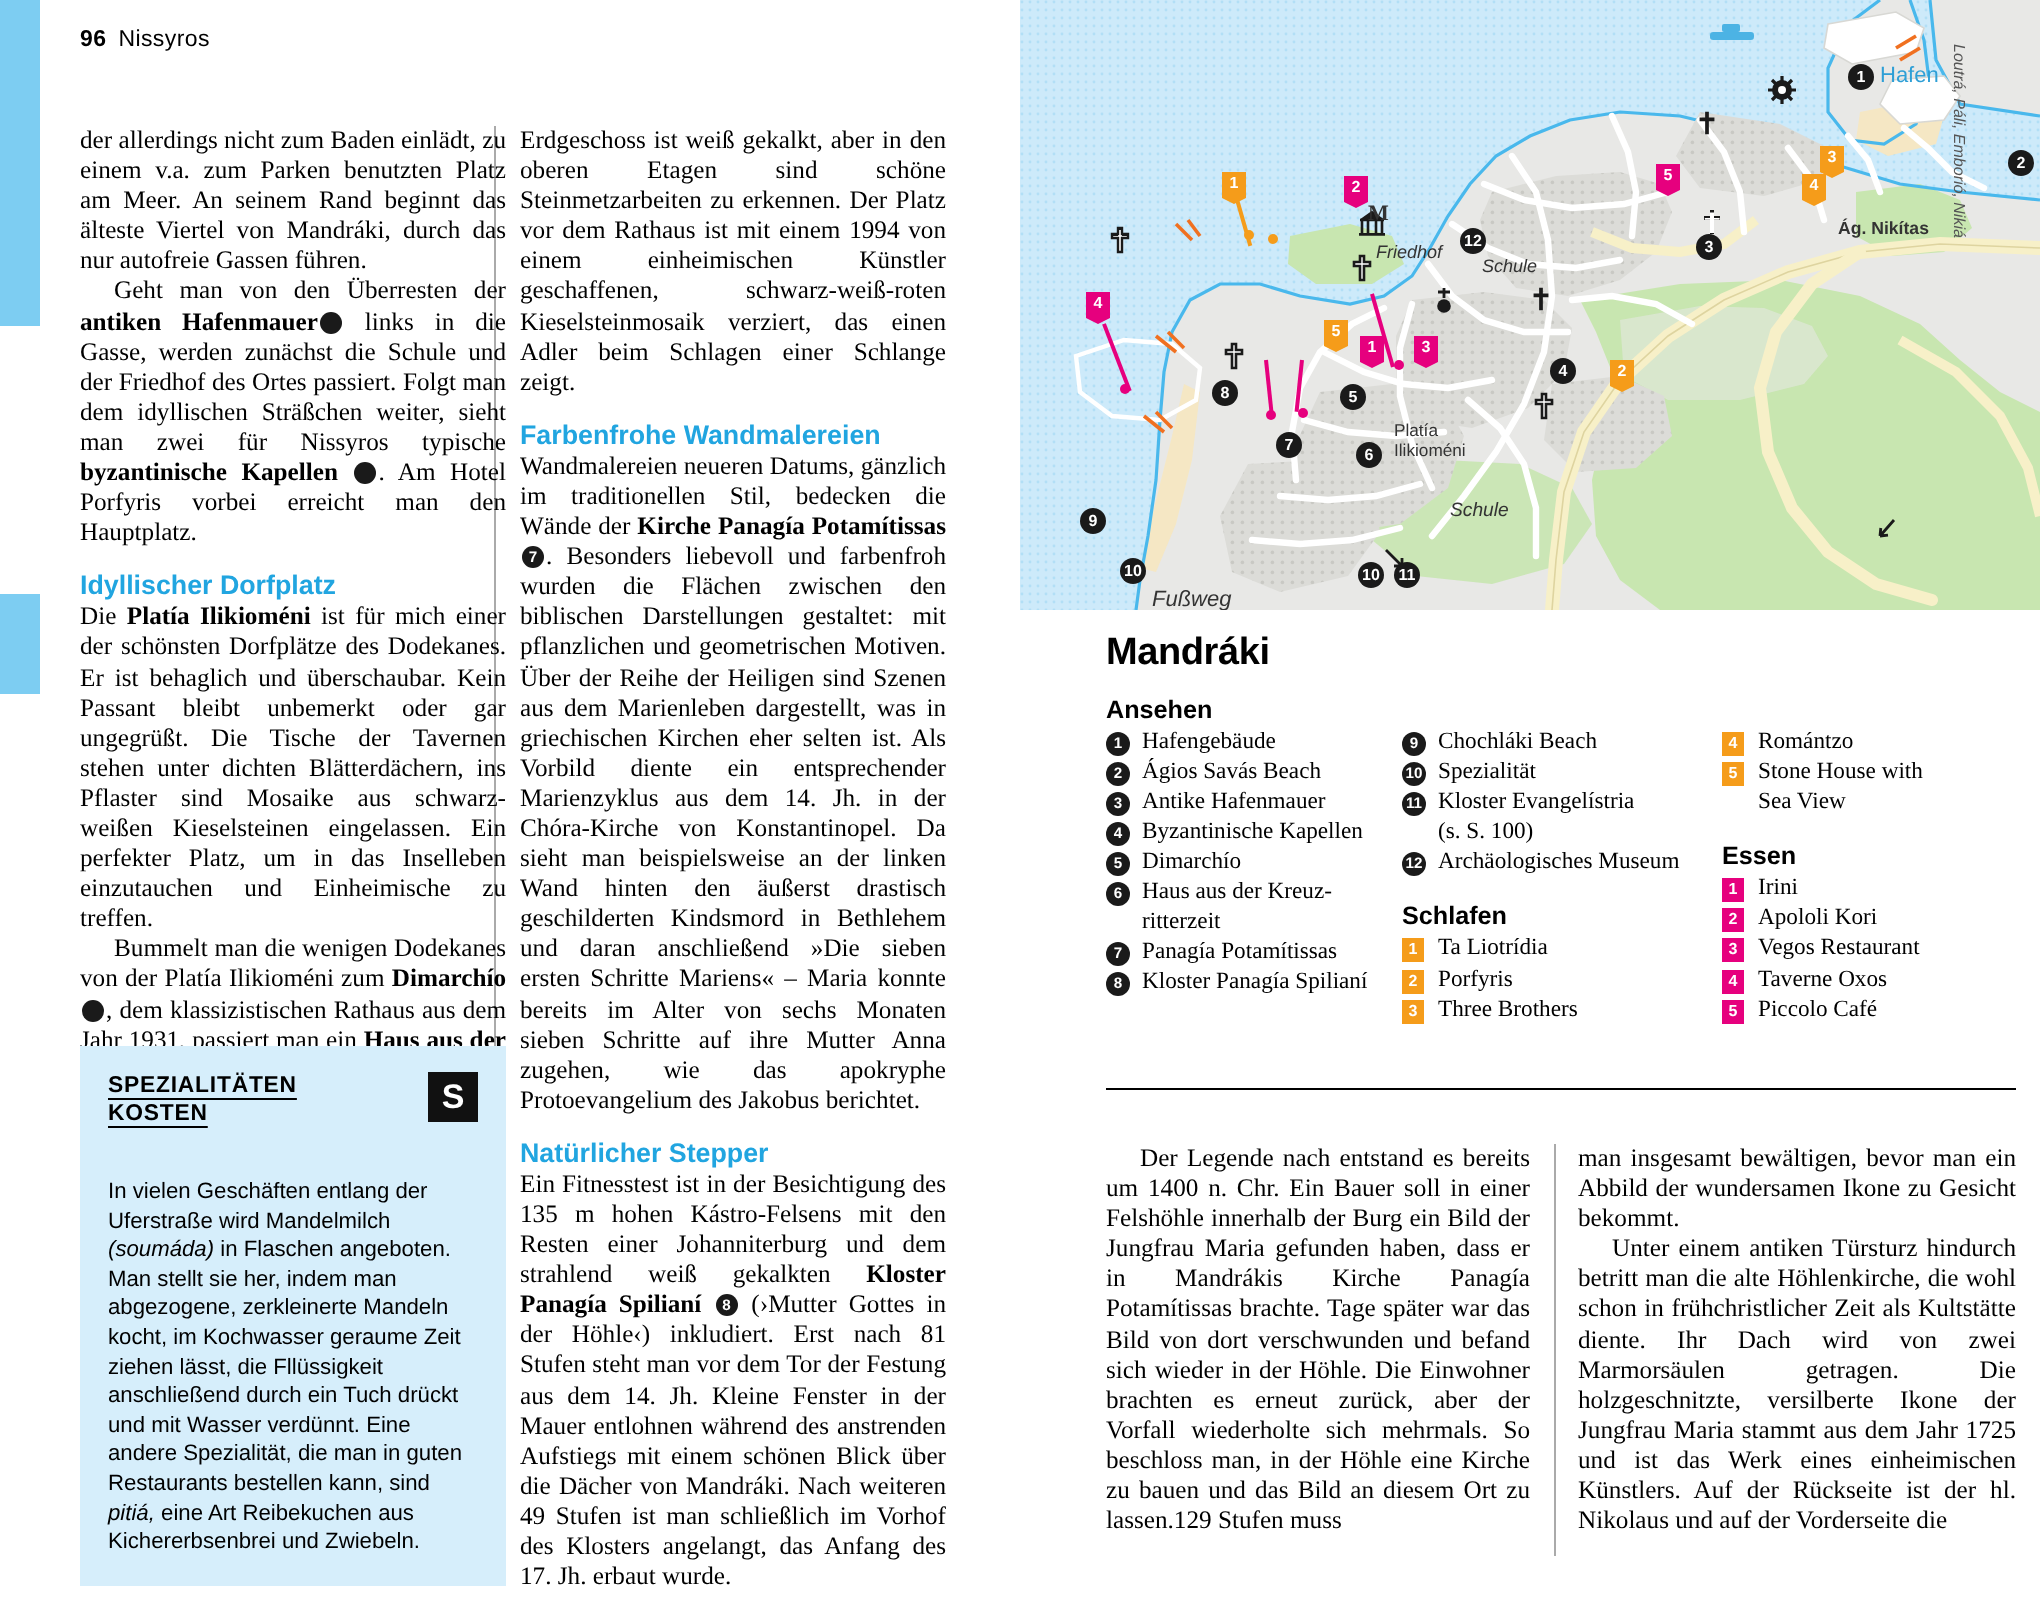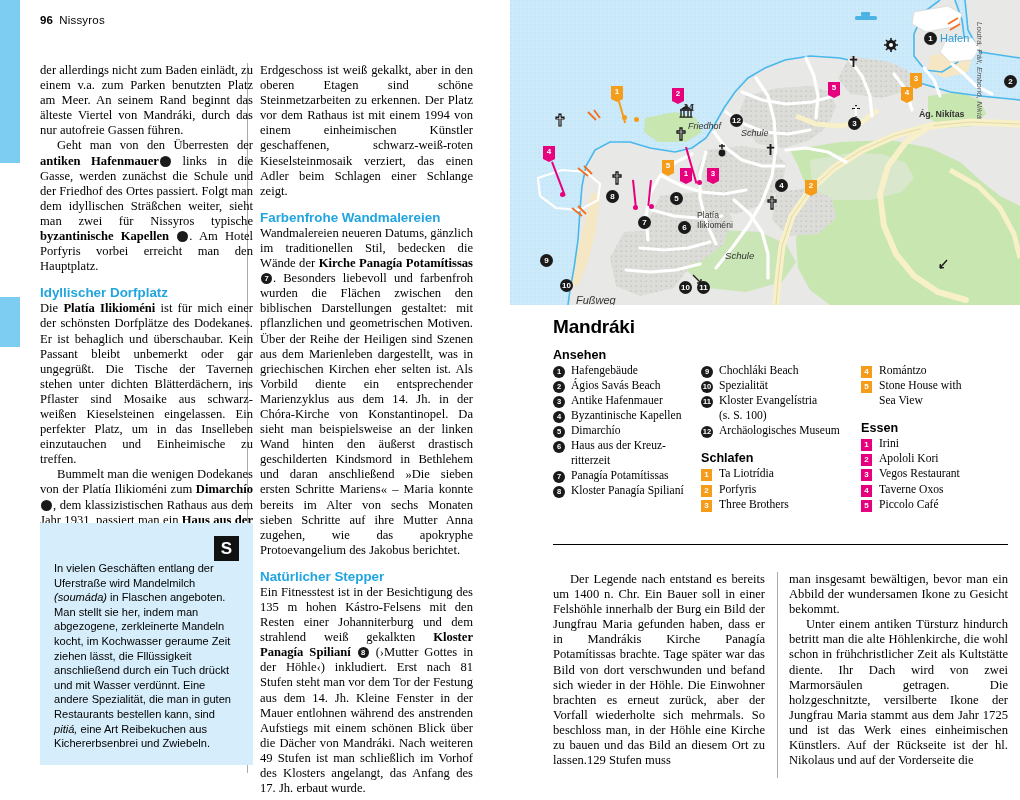--- a/index.html
+++ b/index.html
@@ -181,20 +181,21 @@
 
   <h2 class="sub-head">Idyllischer Dorfplatz</h2>
 
   <p class="body-p"><span>Die </span><b>Platía Ilikioméni</b><span> ist für mich einer der schönsten Dorfplätze des Dodekanes. Er ist behaglich und überschaubar. Kein Passant bleibt unbemerkt oder gar ungegrüßt. Die Tische der Tavernen stehen unter dichten Blätterdächern, ins Pflaster sind Mosaike aus schwarz-weißen Kieselsteinen eingelassen. Ein perfekter Platz, um in das Inselleben einzutauchen und Einheimische zu treffen.</span></p>
 
   <p class="body-p"><span>Bummelt man die wenigen Dodekanes von der Platía Ilikioméni zum </span><b>Dimarchío</b> <span class="dot">5</span><span>, dem klassizistischen Rathaus aus dem Jahr 1931, passiert man ein </span><b>Haus aus der Kreuzritterzeit</b> <span class="dot">6</span><span>. Sein</span></p>
 </div>
 
 <div id="info-box">
   <div id="box-badge">S</div>
+  <div class="box-title">SPEZIALITÄTEN KOSTEN</div>
   <div class="box-text"><span>In vielen Geschäften entlang der Uferstraße wird Mandelmilch </span><i>(soumáda)</i><span> in Flaschen angeboten. Man stellt sie her, indem man abgezogene, zerkleinerte Mandeln kocht, im Kochwasser geraume Zeit ziehen lässt, die Fllüssigkeit anschließend durch ein Tuch drückt und mit Wasser verdünnt. Eine andere Spezialität, die man in guten Restaurants bestellen kann, sind </span><i>pitiá,</i><span> eine Art Reibekuchen aus Kichererbsenbrei und Zwiebeln.</span></div>
 </div>
 
 <div class="col" id="col2">
   <p class="body-p"><span>Erdgeschoss ist weiß gekalkt, aber in den oberen Etagen sind schöne Steinmetzarbeiten zu erkennen. Der Platz vor dem Rathaus ist mit einem 1994 von einem einheimischen Künstler geschaffenen, schwarz-weiß-roten Kieselsteinmosaik verziert, das einen Adler beim Schlagen einer Schlange zeigt.</span></p>
 
   <h2 class="sub-head">Farbenfrohe Wandmalereien</h2>
 
   <p class="body-p" style="text-indent:0"><span>Wandmalereien neueren Datums, gänzlich im traditionellen Stil, bedecken die Wände der </span><b>Kirche Panagía Potamítissas</b> <span class="dot">7</span><span>. Besonders liebevoll und farbenfroh wurden die Flächen zwischen den biblischen Darstellungen gestaltet: mit pflanzlichen und geometrischen Motiven. Über der Reihe der Heiligen sind Szenen aus dem Marienleben dargestellt, was in griechischen Kirchen eher selten ist. Als Vorbild diente ein entsprechender Marienzyklus aus dem 14. Jh. in der Chóra-Kirche von Konstantinopel. Da sieht man beispielsweise an der linken Wand hinten den äußerst drastisch geschilderten Kindsmord in Bethlehem und daran anschließend »Die sieben ersten Schritte Mariens« – Maria konnte bereits im Alter von sechs Monaten sieben Schritte auf ihre Mutter Anna zugehen, wie das apokryphe Protoevangelium des Jakobus berichtet.</span></p>
 

